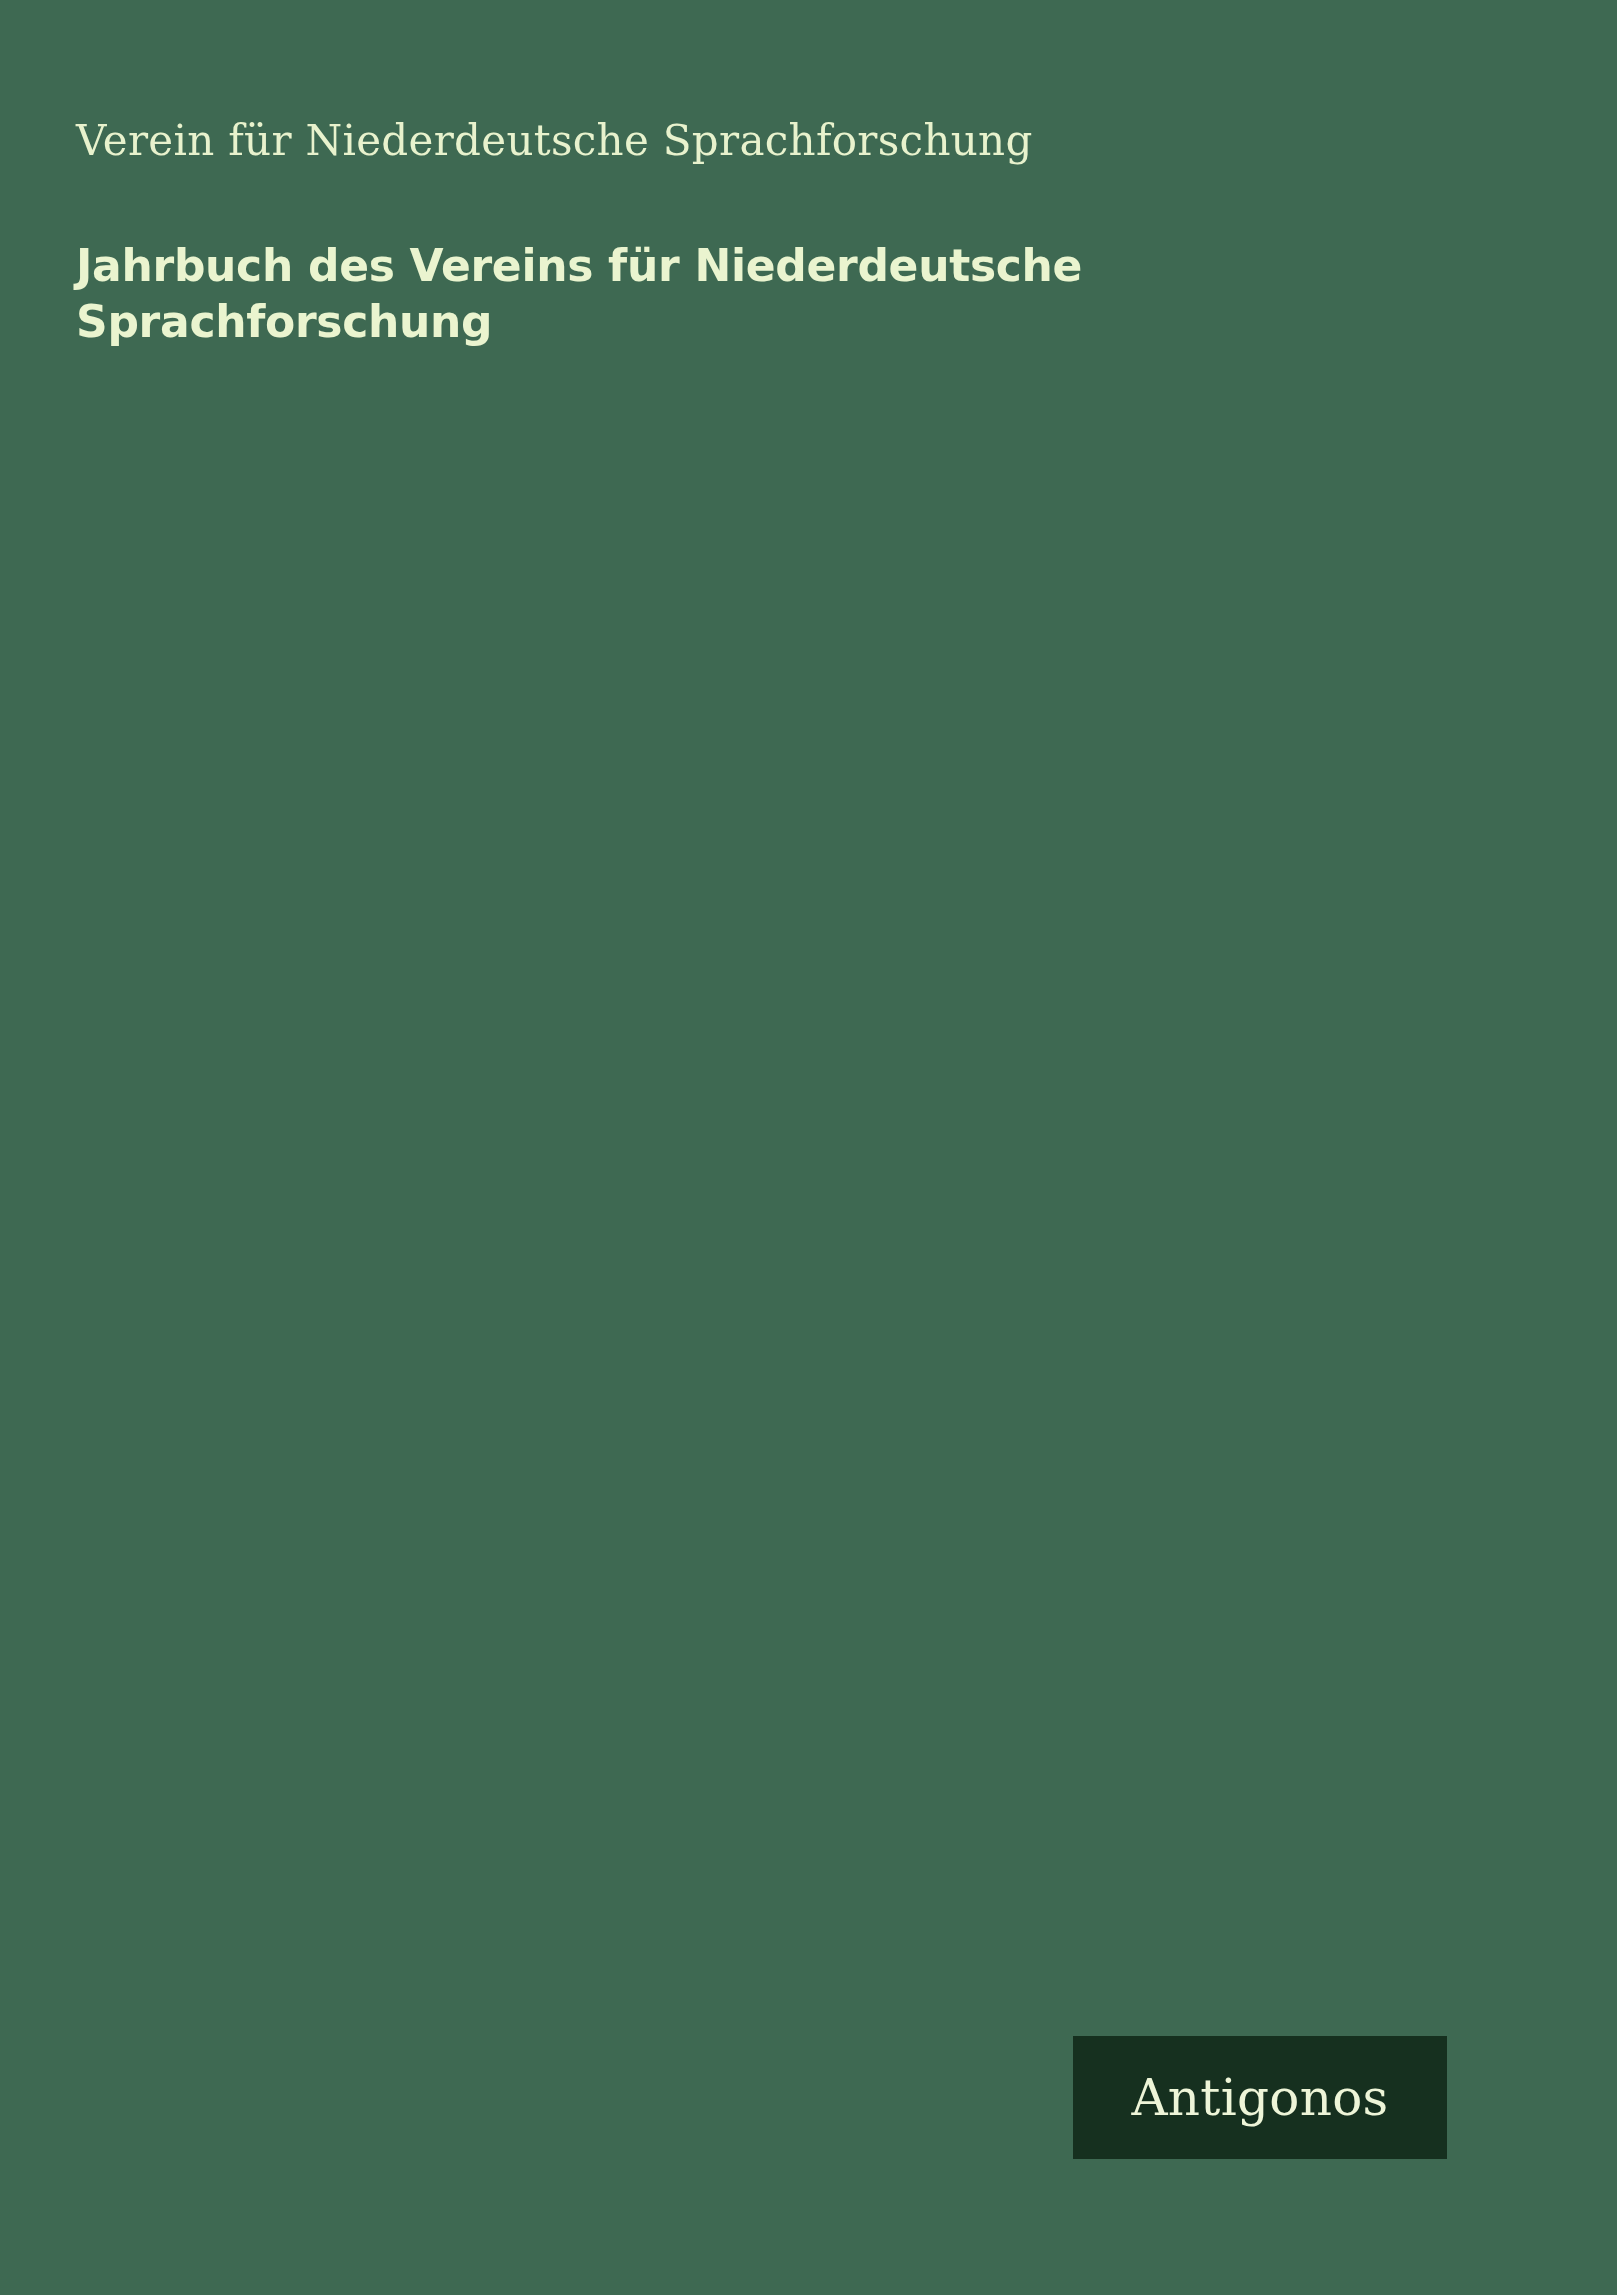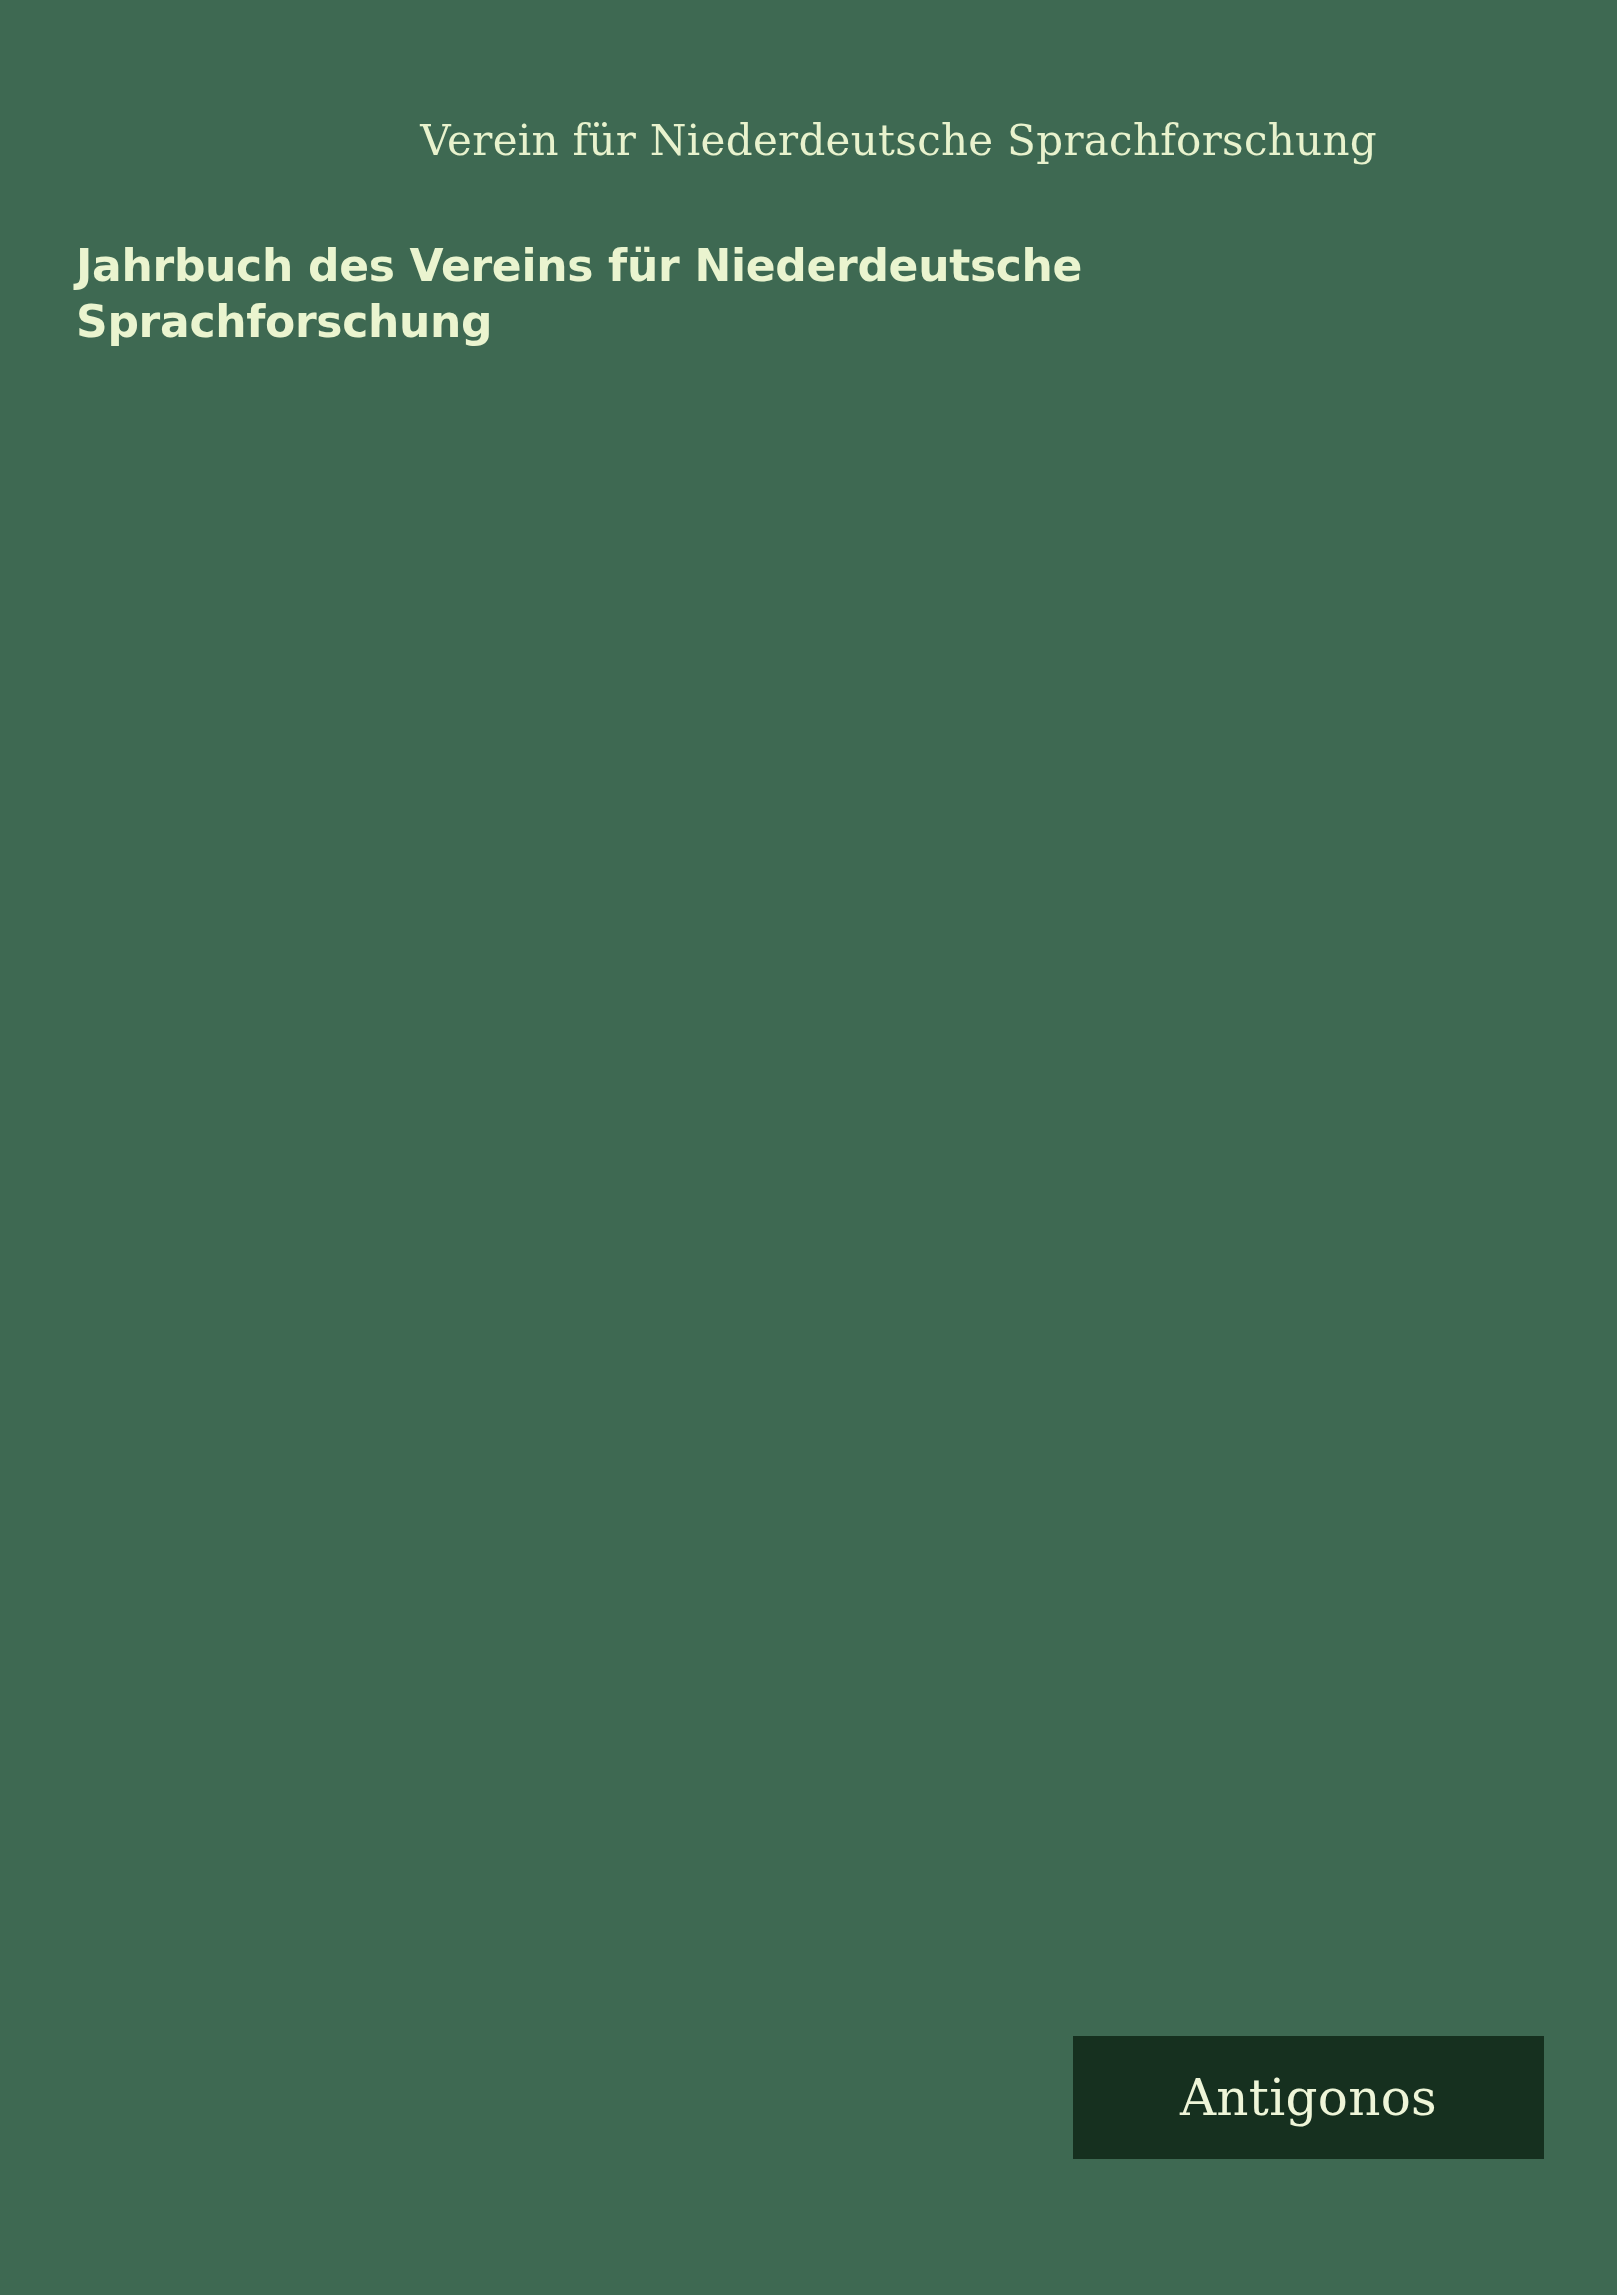--- a/index.html
+++ b/index.html
@@ -26,37 +26,36 @@
     width: 1301px;
   }
   .author {
     font-family: "DejaVu Serif", serif;
     font-size: 42px;
     line-height: 1.25;
     color: #e8f2cd;
     letter-spacing: 0.3px;
     font-weight: 400;
     margin: 0;
-    text-align: right;
   }
   .title {
     font-family: "DejaVu Sans", sans-serif;
     font-size: 44px;
     line-height: 1.28;
     color: #eaf4cf;
     font-weight: 700;
     margin: 0;
     padding-top: 70px;
     letter-spacing: -0.3px;
   }
   .publisher-badge {
     position: absolute;
     left: 1073px;
     top: 2036px;
-    width: 471px;
+    width: 374px;
     height: 123px;
     background: #16301f;
     display: flex;
     align-items: center;
     justify-content: center;
   }
   .publisher-badge span {
     font-family: "DejaVu Serif", serif;
     font-size: 50px;
     color: #eef5d8;

